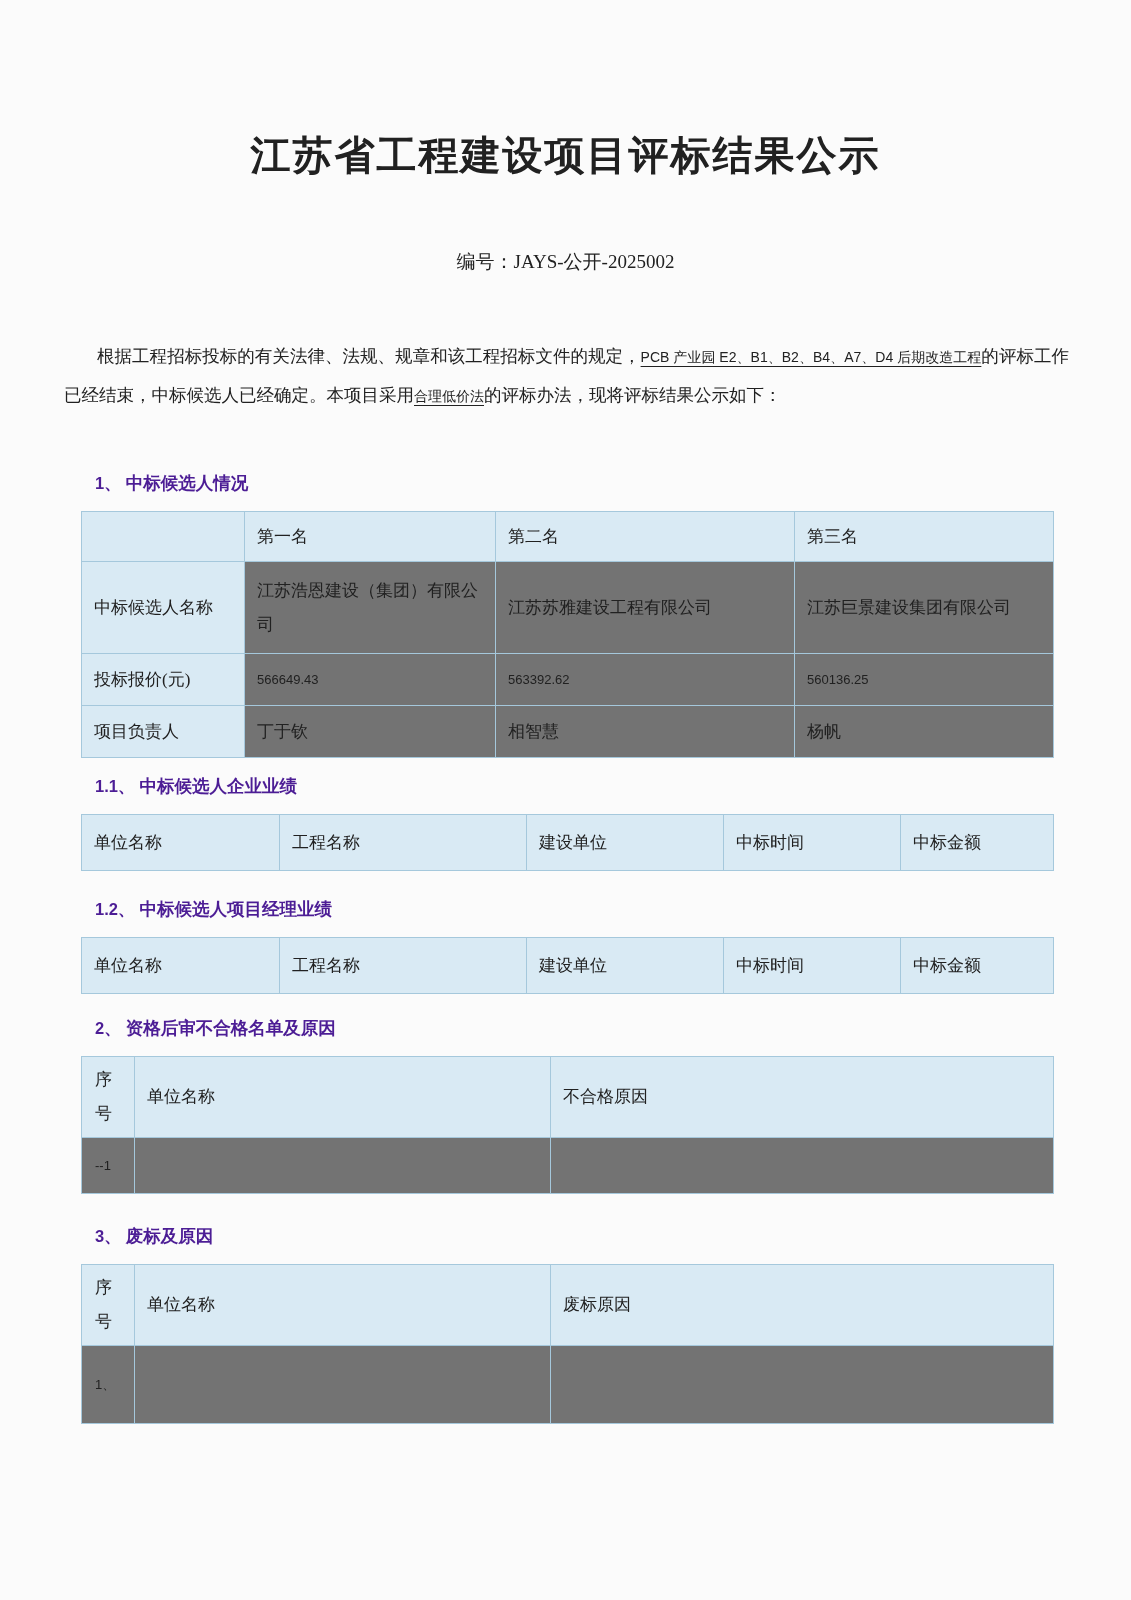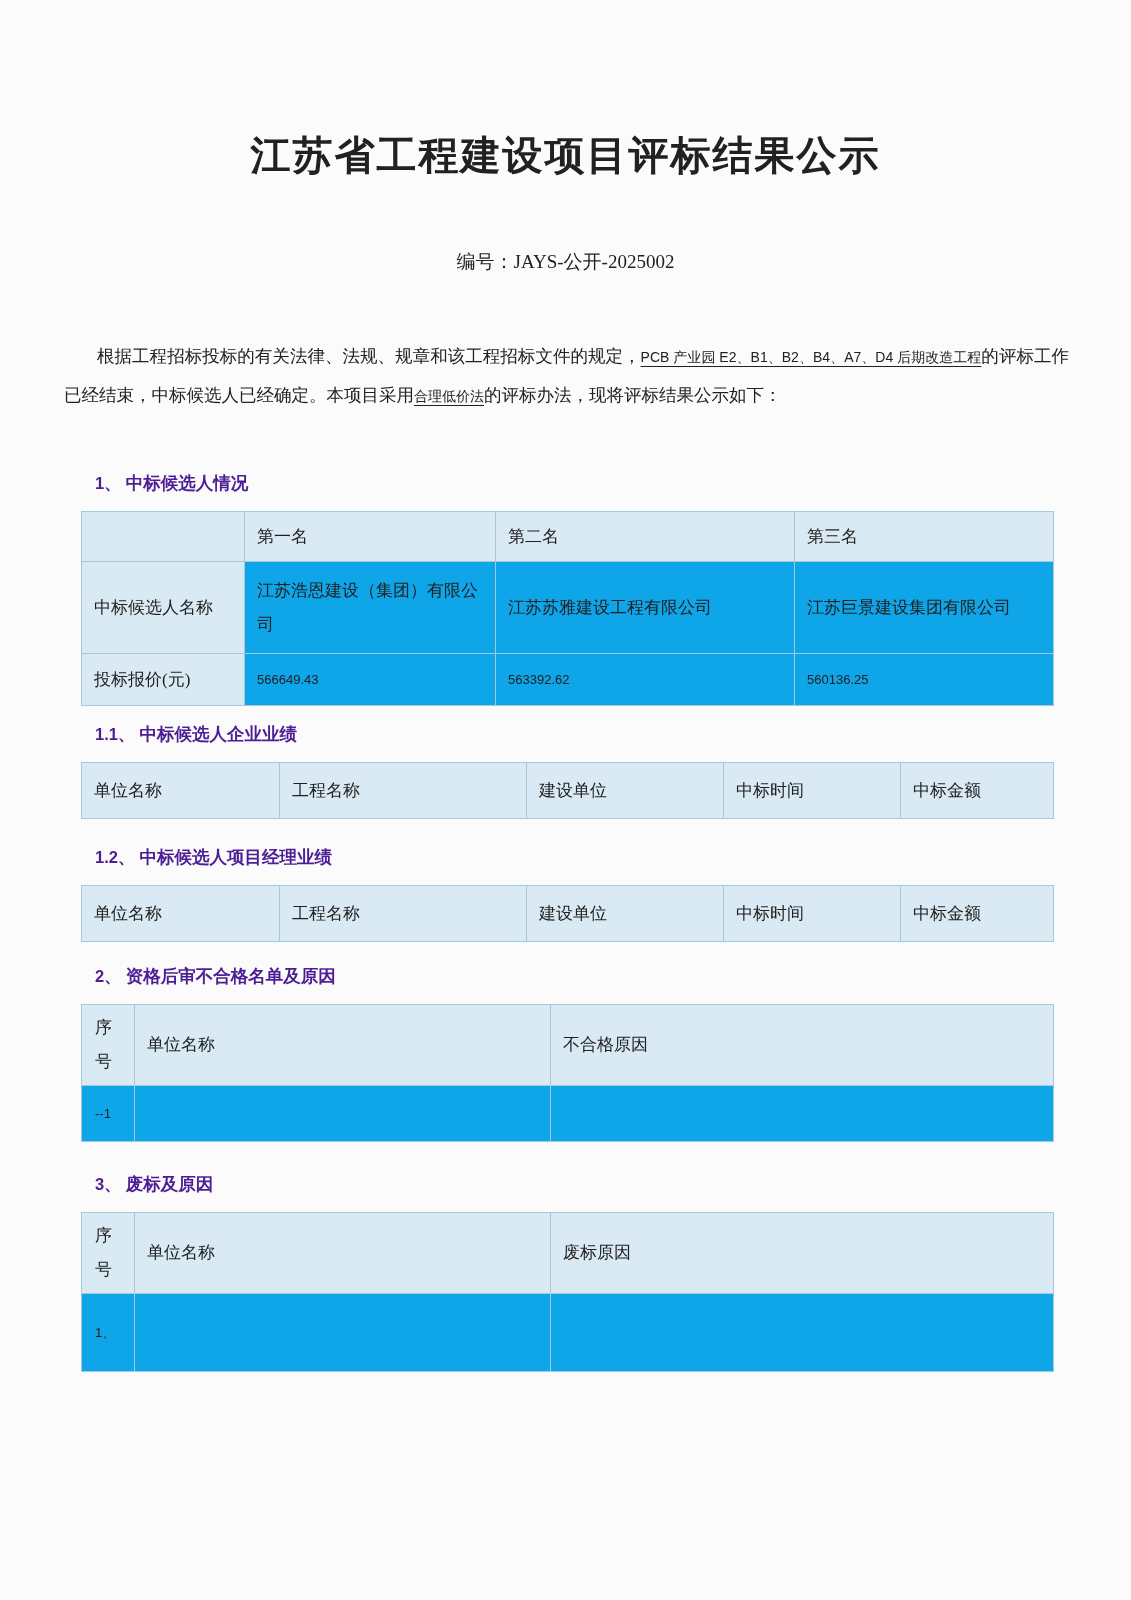--- a/index.html
+++ b/index.html
@@ -75,21 +75,21 @@
     vertical-align:middle;
     text-align:left;
     font-weight:normal;
     line-height:34px;
     overflow:hidden;
   }
   table.doc-table th{
     background:var(--tbl-head-bg);
   }
   table.doc-table td{
-    background:#0ea5e9;
+    background:#737373;
   }
   .num{
     font-family:"Liberation Sans","DejaVu Sans",sans-serif;
     font-weight:600;
     font-size:13px;
   }
   
   .t1 .r-head{height:50px;}
   .t1 .r-name{height:92px;}
   .t1 .r-price{height:52px;}
@@ -132,20 +132,26 @@
       <td>江苏浩恩建设（集团）有限公司</td>
       <td>江苏苏雅建设工程有限公司</td>
       <td>江苏巨景建设集团有限公司</td>
     </tr>
     <tr class="r-price">
       <th>投标报价(元)</th>
       <td class="num">566649.43</td>
       <td class="num">563392.62</td>
       <td class="num">560136.25</td>
     </tr>
+    <tr class="r-person">
+      <th>项目负责人</th>
+      <td>丁于钦</td>
+      <td>相智慧</td>
+      <td>杨帆</td>
+    </tr>
   </tbody>
 </table>
 
 <div class="sec-h mt-s11"><span class="h-num">1.1、</span><span>中标候选人企业业绩</span></div>
 
 <table class="doc-table t-perf">
   <colgroup>
       <col style="width:198px">
       <col style="width:247px">
       <col style="width:197px">

